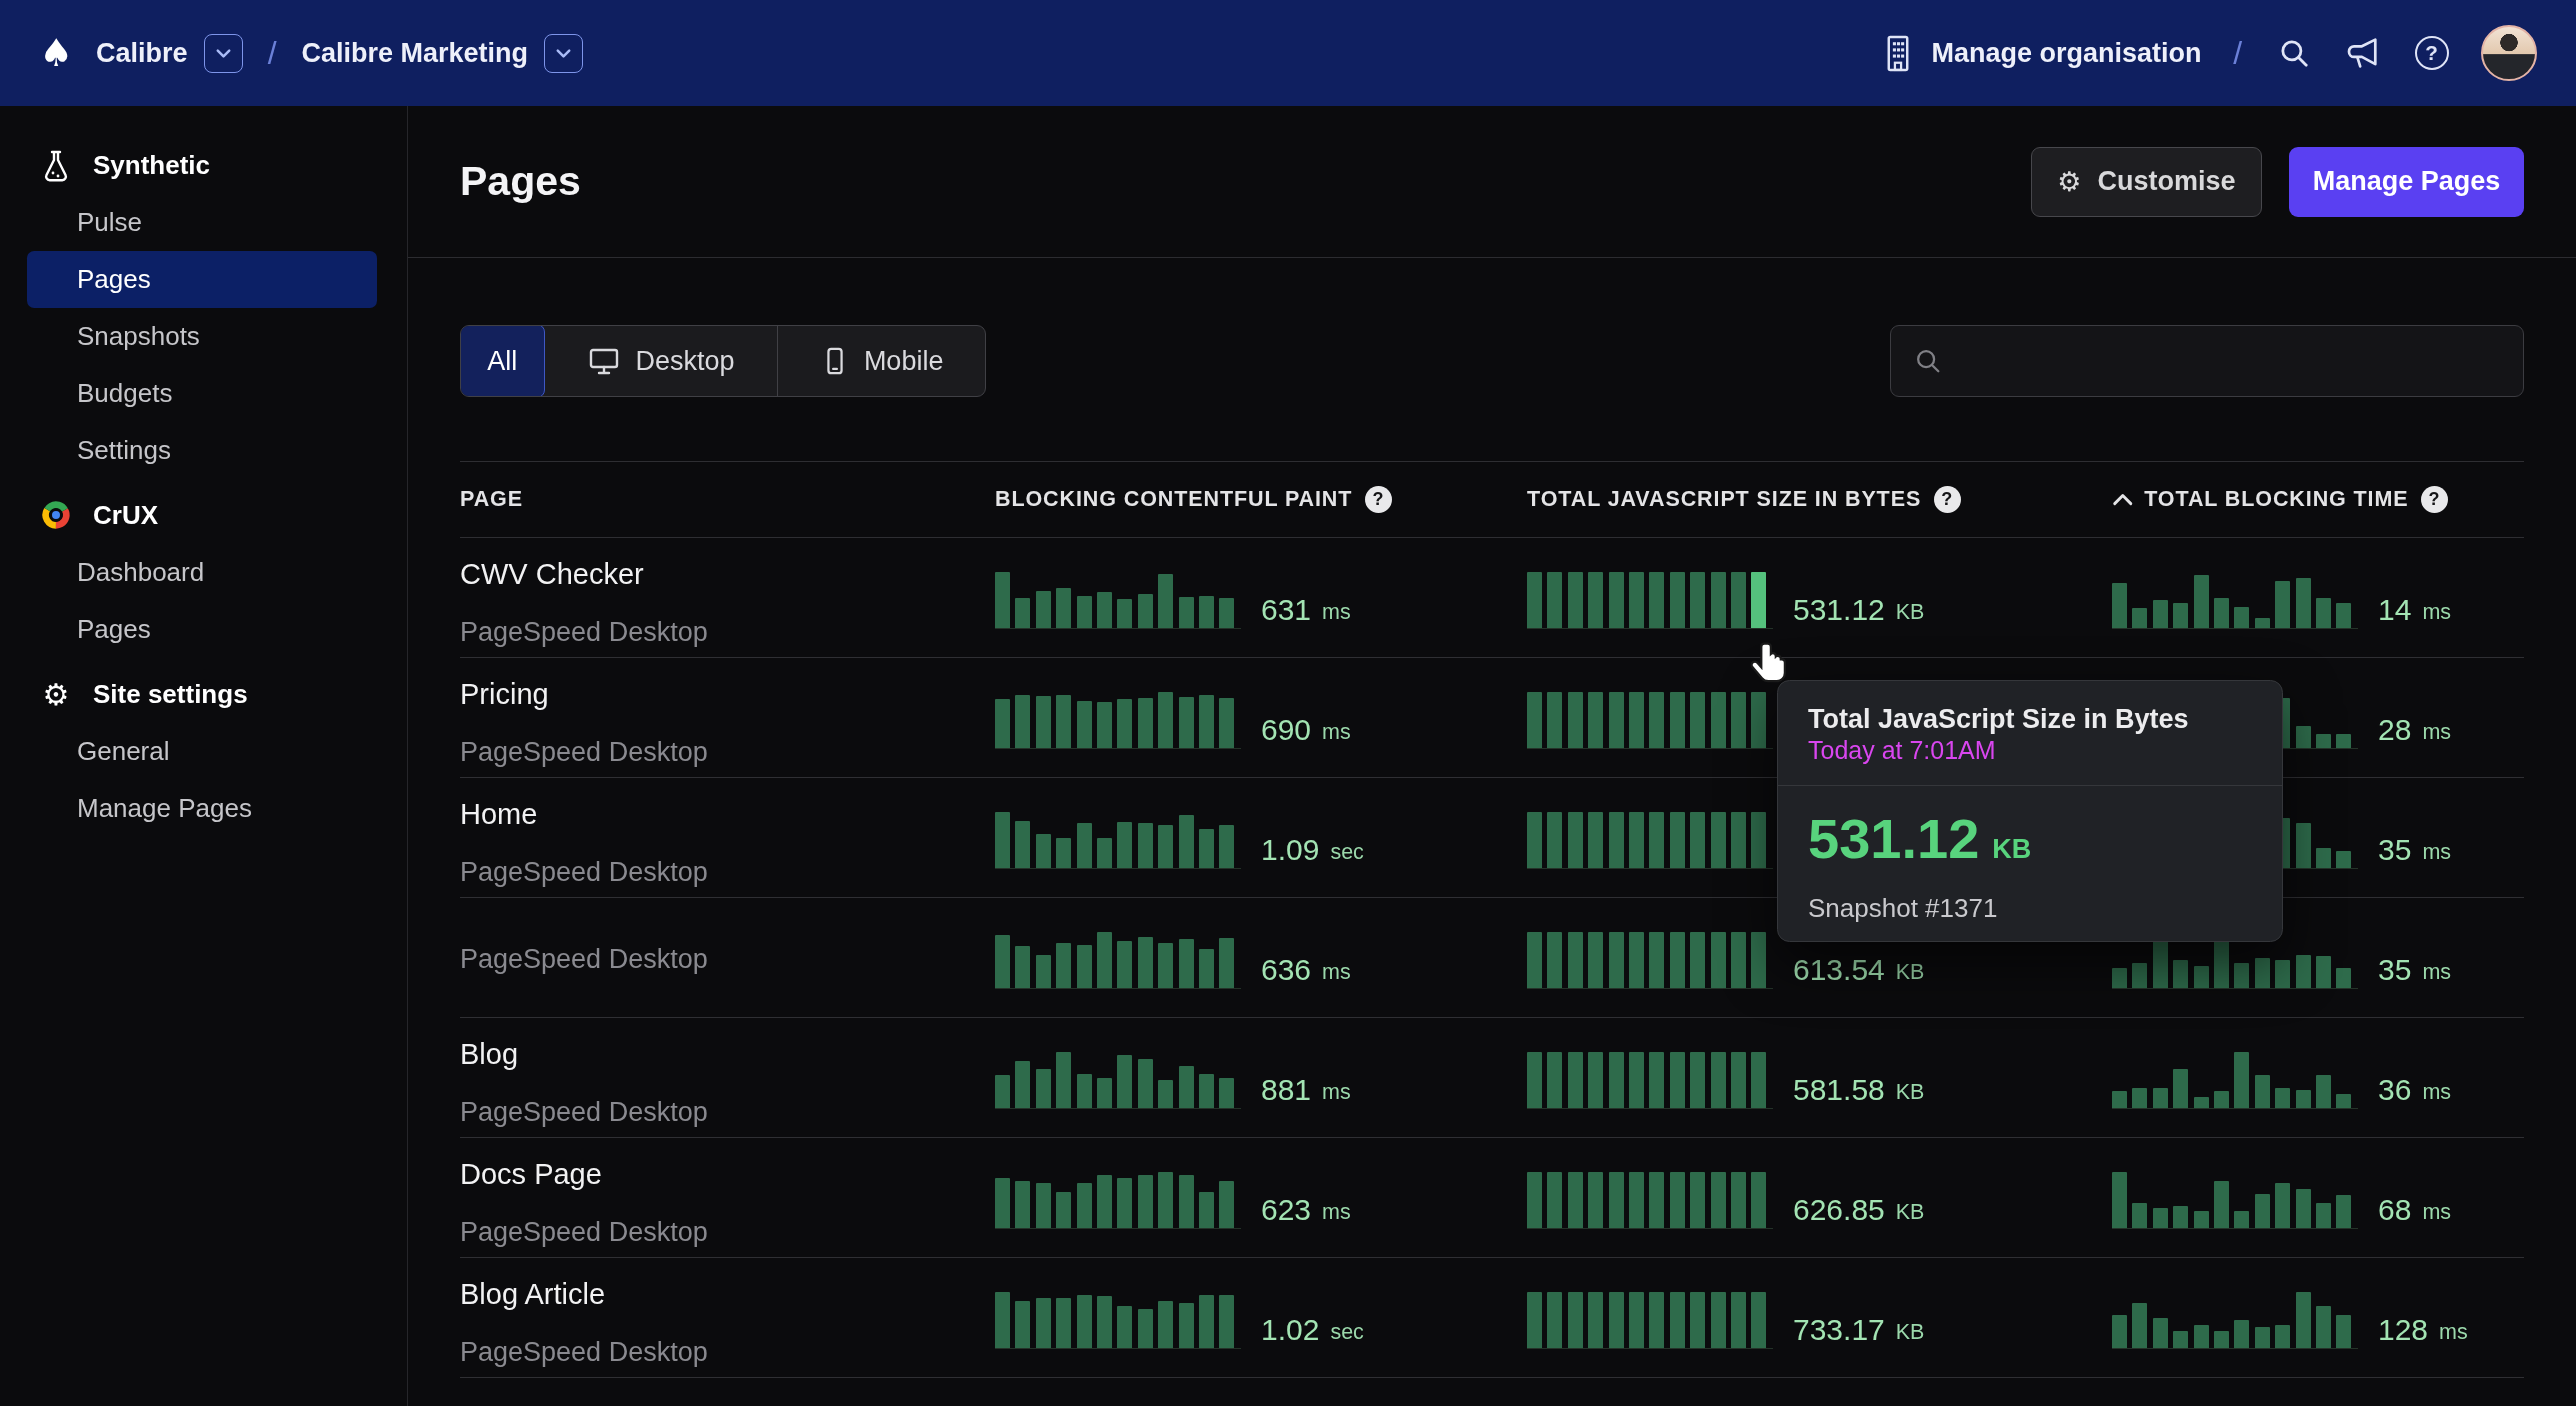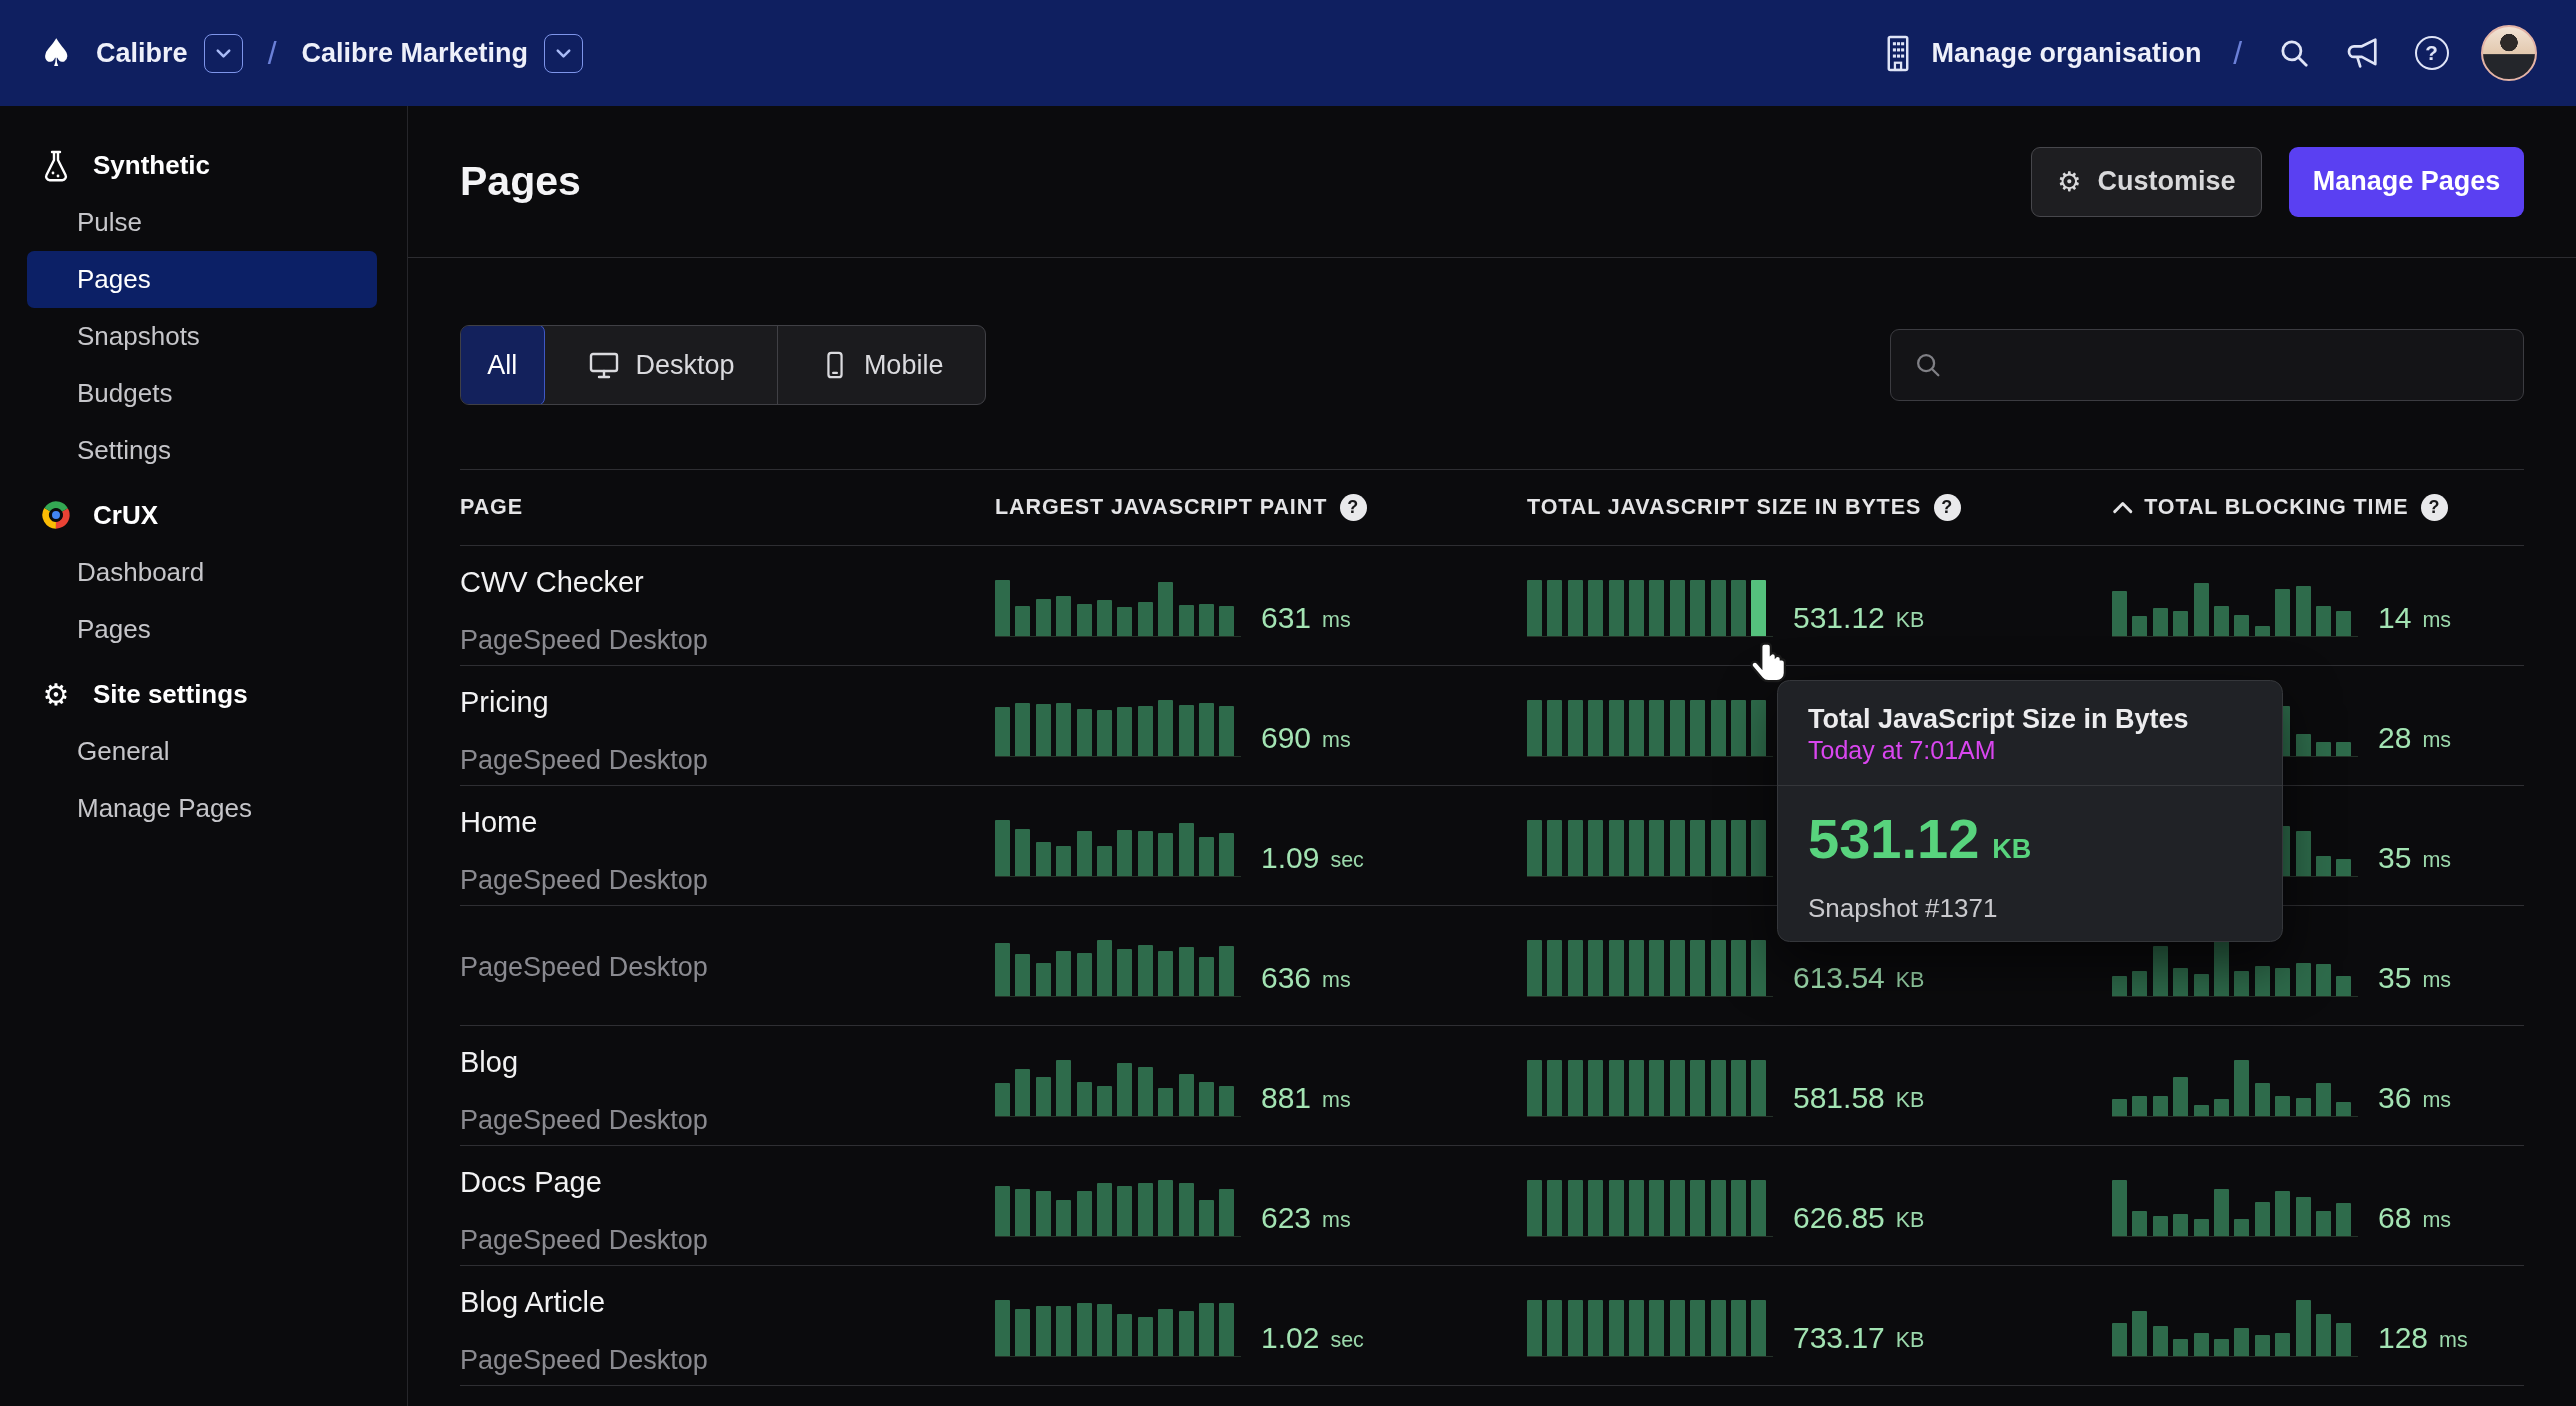--- a/index.html
+++ b/index.html
@@ -48,21 +48,21 @@
     border-bottom:0.9px solid #2c2c30; }
   .page-title { font-size:41px; font-weight:700; color:#f4f4f6; }
   .head-actions { margin-left:auto; display:flex; gap:27px; }
   .btn { height:70px; display:flex; align-items:center; justify-content:center; gap:16px;
     border-radius:9px; font-size:27px; font-weight:600; cursor:pointer; }
   .btn-customise { width:231px; background:#1e1e21; border:1.8px solid #47474c; color:#d9d9db; }
   .btn-customise .glyph { font-size:27px; }
   .btn-primary { width:235px; background:#5a40f2; color:#fff; border:none; }
 
   .filter-bar { display:flex; align-items:center; padding:0 52px; margin-top:67px; }
-  .segmented { display:flex; height:80px; border:1.8px solid #404045; border-radius:9px;
+  .segmented { display:flex; height:72px; border:1.8px solid #404045; border-radius:9px;
     background:#1b1b1e; overflow:hidden;justify-content:flex-end; }
   .seg { display:flex; align-items:center; justify-content:center; gap:14.3px;
     font-size:27px; color:#dadade; cursor:pointer; padding:0 42px; }
   .seg.selected { background:#13215c; border:1.8px solid #3f58c4; border-radius:8px;
     color:#fff; margin:-1.8px 0 -1.8px -1.8px; padding:0 27px; }
   .seg + .seg { border-left:1.8px solid #404045; }
   .seg.selected + .seg { border-left:none; }
   .search-box { margin-left:auto; width:634px; height:72px; background:#141417;
     border:1.8px solid #3c3c41; border-radius:9px; display:flex; align-items:center; padding:0 21.5px; }
   .search-box input { flex:1; background:transparent; border:none; outline:none;
@@ -263,21 +263,21 @@
       </svg>
     </div>
   </div>
 
   <div class="table">
     <div class="t-header">
       <div class="th">
         <span>PAGE</span>
       </div>
       <div class="th">
-        <span>LARGEST JAVASCRIPT PAINT</span>
+        <span>BLOCKING CONTENTFUL PAINT</span>
         <span class="q-badge">?</span>
       </div>
       <div class="th">
         <span>TOTAL JAVASCRIPT SIZE IN BYTES</span>
         <span class="q-badge">?</span>
       </div>
       <div class="th">
         <span class="sort-caret">
           <svg width="21.5" height="14.3" viewBox="0 0 24 16">
               <path d="M3 13l9-9 9 9" fill="none" stroke="#e4e4e6" stroke-width="3.2" stroke-linecap="round" stroke-linejoin="round"></path>

